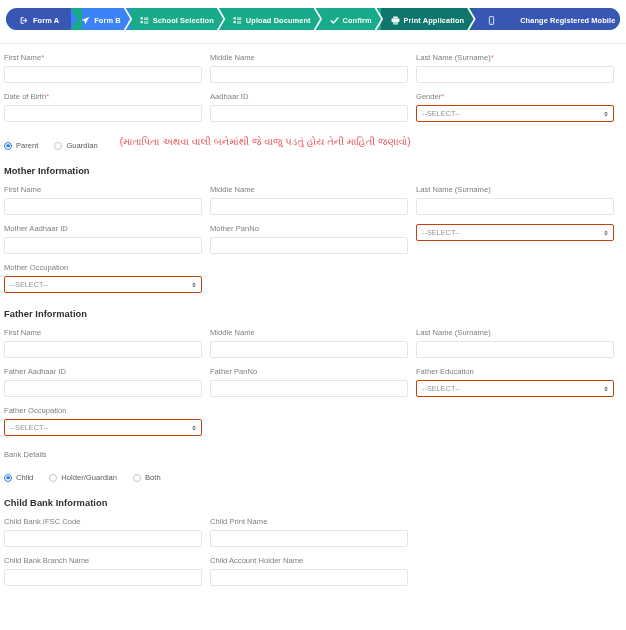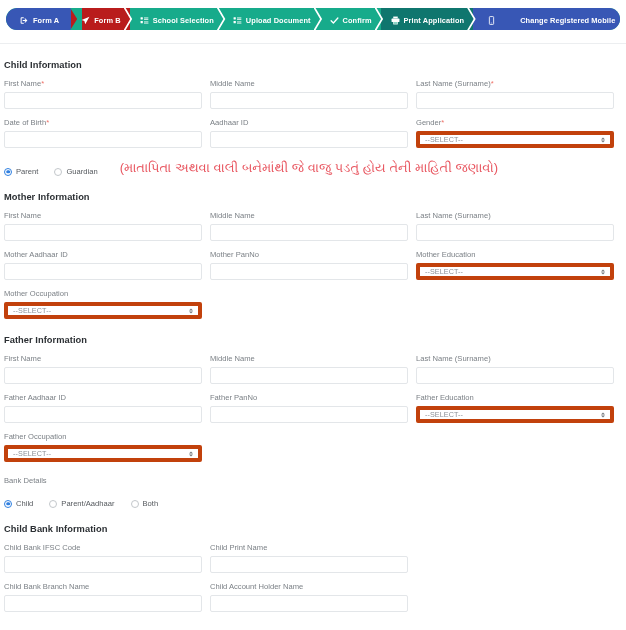--- a/index.html
+++ b/index.html
@@ -126,21 +126,21 @@
     font-size: 7.6px;
     color: #55595e;
     padding: 0 5px;
     outline: none;
     font-family: "Liberation Sans", sans-serif;
   }
   .select-input {
     position: relative;
     width: 100%;
     height: 17px;
-    border: 4px solid #c2410c;
+    border: 1px solid #c2410c;
     border-radius: 2px;
     background: #fff;
     display: flex;
     align-items: center;
     padding: 0 5px;
   }
   .select-input .sel-val {
     font-size: 7.2px;
     color: #8b9096;
     letter-spacing: .1px;
@@ -197,21 +197,21 @@
     transform: translate(-50%, -50%);
     width: 3.6px; height: 3.6px;
     border-radius: 50%;
     background: #2f7fe0;
   }
   .radio-label {
     font-size: 7.6px;
     color: #55595e;
   }
   .hint-gu {
-    font-size: 13px;
+    font-size: 10px;
     color: #e8555f;
     margin-left: 6px;
     white-space: nowrap;
   }
   .sub-label {
     font-size: 7.6px;
     color: #7b8086;
     margin-top: 14px;
   }
 </style>
@@ -222,21 +222,21 @@
   <div class="wizard" id="wizard">
       <div class="step first" style="background: rgb(56, 87, 181);">
         <span class="ic">
           <svg width="9" height="9" viewBox="0 0 16 16" fill="none">
             <path d="M6 3H3a1 1 0 0 0-1 1v8a1 1 0 0 0 1 1h3" stroke="#fff" stroke-width="1.8" stroke-linecap="round"></path>
             <path d="M9 5l3 3-3 3M12 8H5.5" stroke="#fff" stroke-width="1.8" stroke-linecap="round" stroke-linejoin="round"></path>
           </svg>
         </span>
         <span>Form A</span>
       </div>
-      <div class="step" style="background: #b91c1c;">
+      <div class="step" style="background: #3b82f6;">
         <span class="ic">
           <svg width="9" height="9" viewBox="0 0 16 16">
             <path d="M15 1.5 1 7l5 2 1.5 5.5L15 1.5z" fill="#fff"></path>
           </svg>
         </span>
         <span>Form B</span>
       </div>
       <div class="step" style="background: rgb(23, 171, 139);">
         <span class="ic">
           <svg width="9" height="9" viewBox="0 0 16 16">
@@ -291,21 +291,20 @@
           </svg>
         </span>
         <span>Change Registered Mobile</span>
       </div>
     </div>
 </div>
 <div class="top-divider"></div>
 
 <div class="form-body">
 
-  <div class="section-title">Child Information</div>
   <div id="child-rows">
       <div class="row">
         <div class="col">
           <div class="field-label">First Name<span class="req">*</span></div>
           <input type="text" class="text-input" style="">
         </div>
         <div class="col">
           <div class="field-label">Middle Name</div>
           <input type="text" class="text-input" style="">
         </div>
@@ -367,21 +366,20 @@
       <div class="row">
         <div class="col">
           <div class="field-label">Mother Aadhaar ID</div>
           <input type="text" class="text-input" style="">
         </div>
         <div class="col">
           <div class="field-label">Mother PanNo</div>
           <input type="text" class="text-input" style="">
         </div>
         <div class="col">
-          <div class="field-label">Mother Education</div>
           <div class="select-input">
             <span class="sel-val">--SELECT--</span>
             <span class="caret">
               <span class="up"></span>
               <span class="dn"></span>
             </span>
           </div>
         </div>
       </div>
       <div class="row">
@@ -449,21 +447,21 @@
     </div>
 
   <div class="sub-label">Bank Details</div>
   <div class="radio-row" style="margin-top:6px;text-align:right;">
     <div class="radio-item">
       <span class="radio checked"></span>
       <span class="radio-label">Child</span>
     </div>
     <div class="radio-item">
       <span class="radio"></span>
-      <span class="radio-label">Parent/Aadhaar</span>
+      <span class="radio-label">Holder/Guardian</span>
     </div>
     <div class="radio-item">
       <span class="radio"></span>
       <span class="radio-label">Both</span>
     </div>
   </div>
 
   <div class="section-title">Child Bank Information</div>
   <div id="childbank-rows">
       <div class="row">

